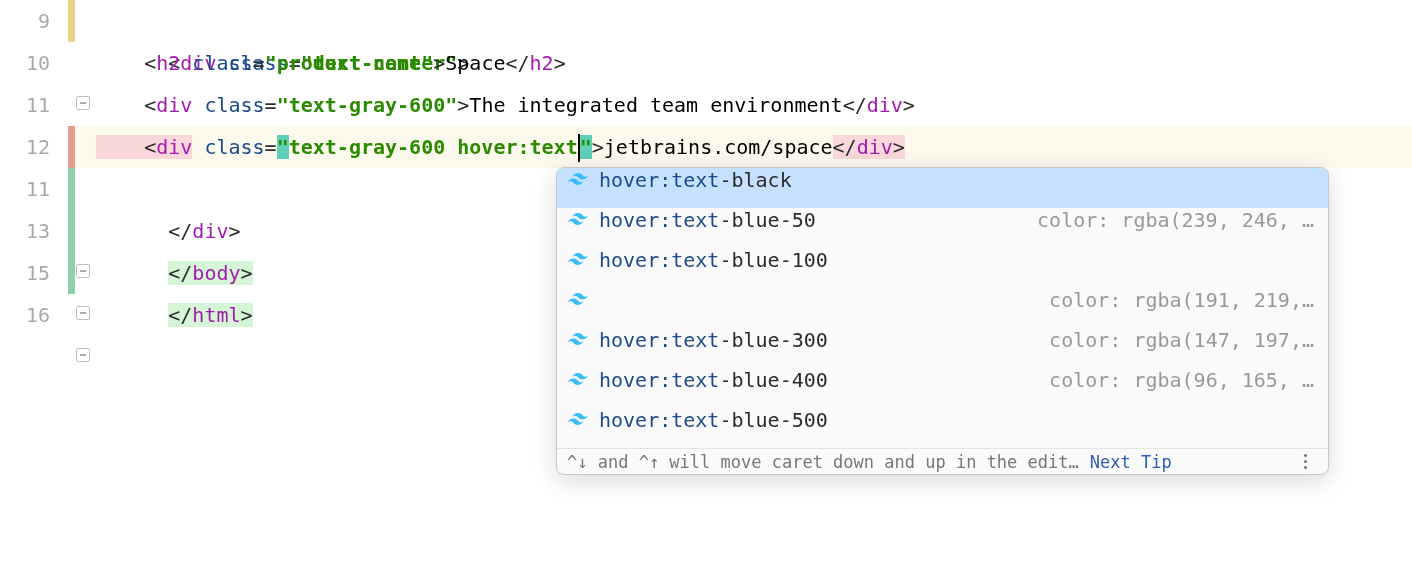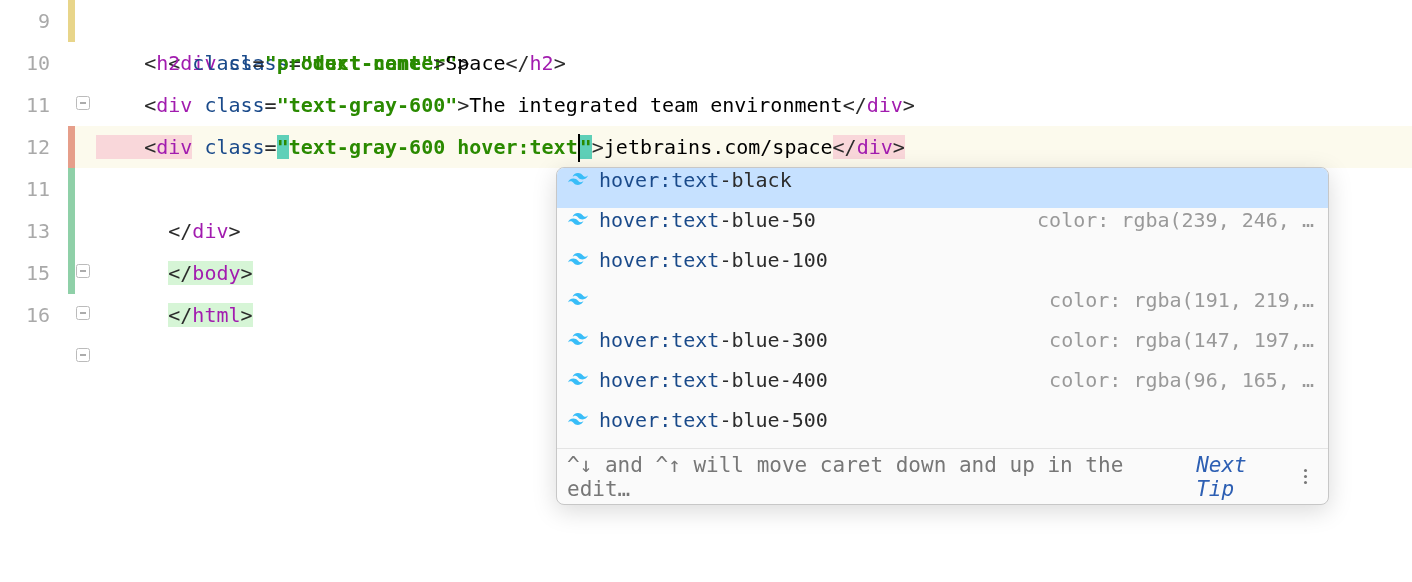--- a/index.html
+++ b/index.html
@@ -120,28 +120,28 @@
   .popup-info {
     margin-left: auto;
     color: #999999;
     white-space: pre;
     text-align: right;
     overflow: hidden;
   }
   .popup-footer {
     display: flex;
     align-items: center;
-    height: 56px;
+    height: 26px;
     padding: 0 14px 0 10px;
     border-top: 1px solid #e4e4e4;
     color: #777;
-    font-size: 21px;
+    font-size: 17px;
   }
   .popup-footer .hint { color: #777; }
-  .popup-footer .link { color: #2d5fb3; margin-left: 4px; cursor: pointer; font-style: italic; }
+  .popup-footer .link { color: #2d5fb3; margin-left: 11px; cursor: pointer; }
   .popup-footer .dots {
     margin-left: auto;
     width: 18px;
     display: flex;
     flex-direction: column;
     align-items: center;
     gap: 3px;
     cursor: pointer;
   }
   .popup-footer .dots span {

